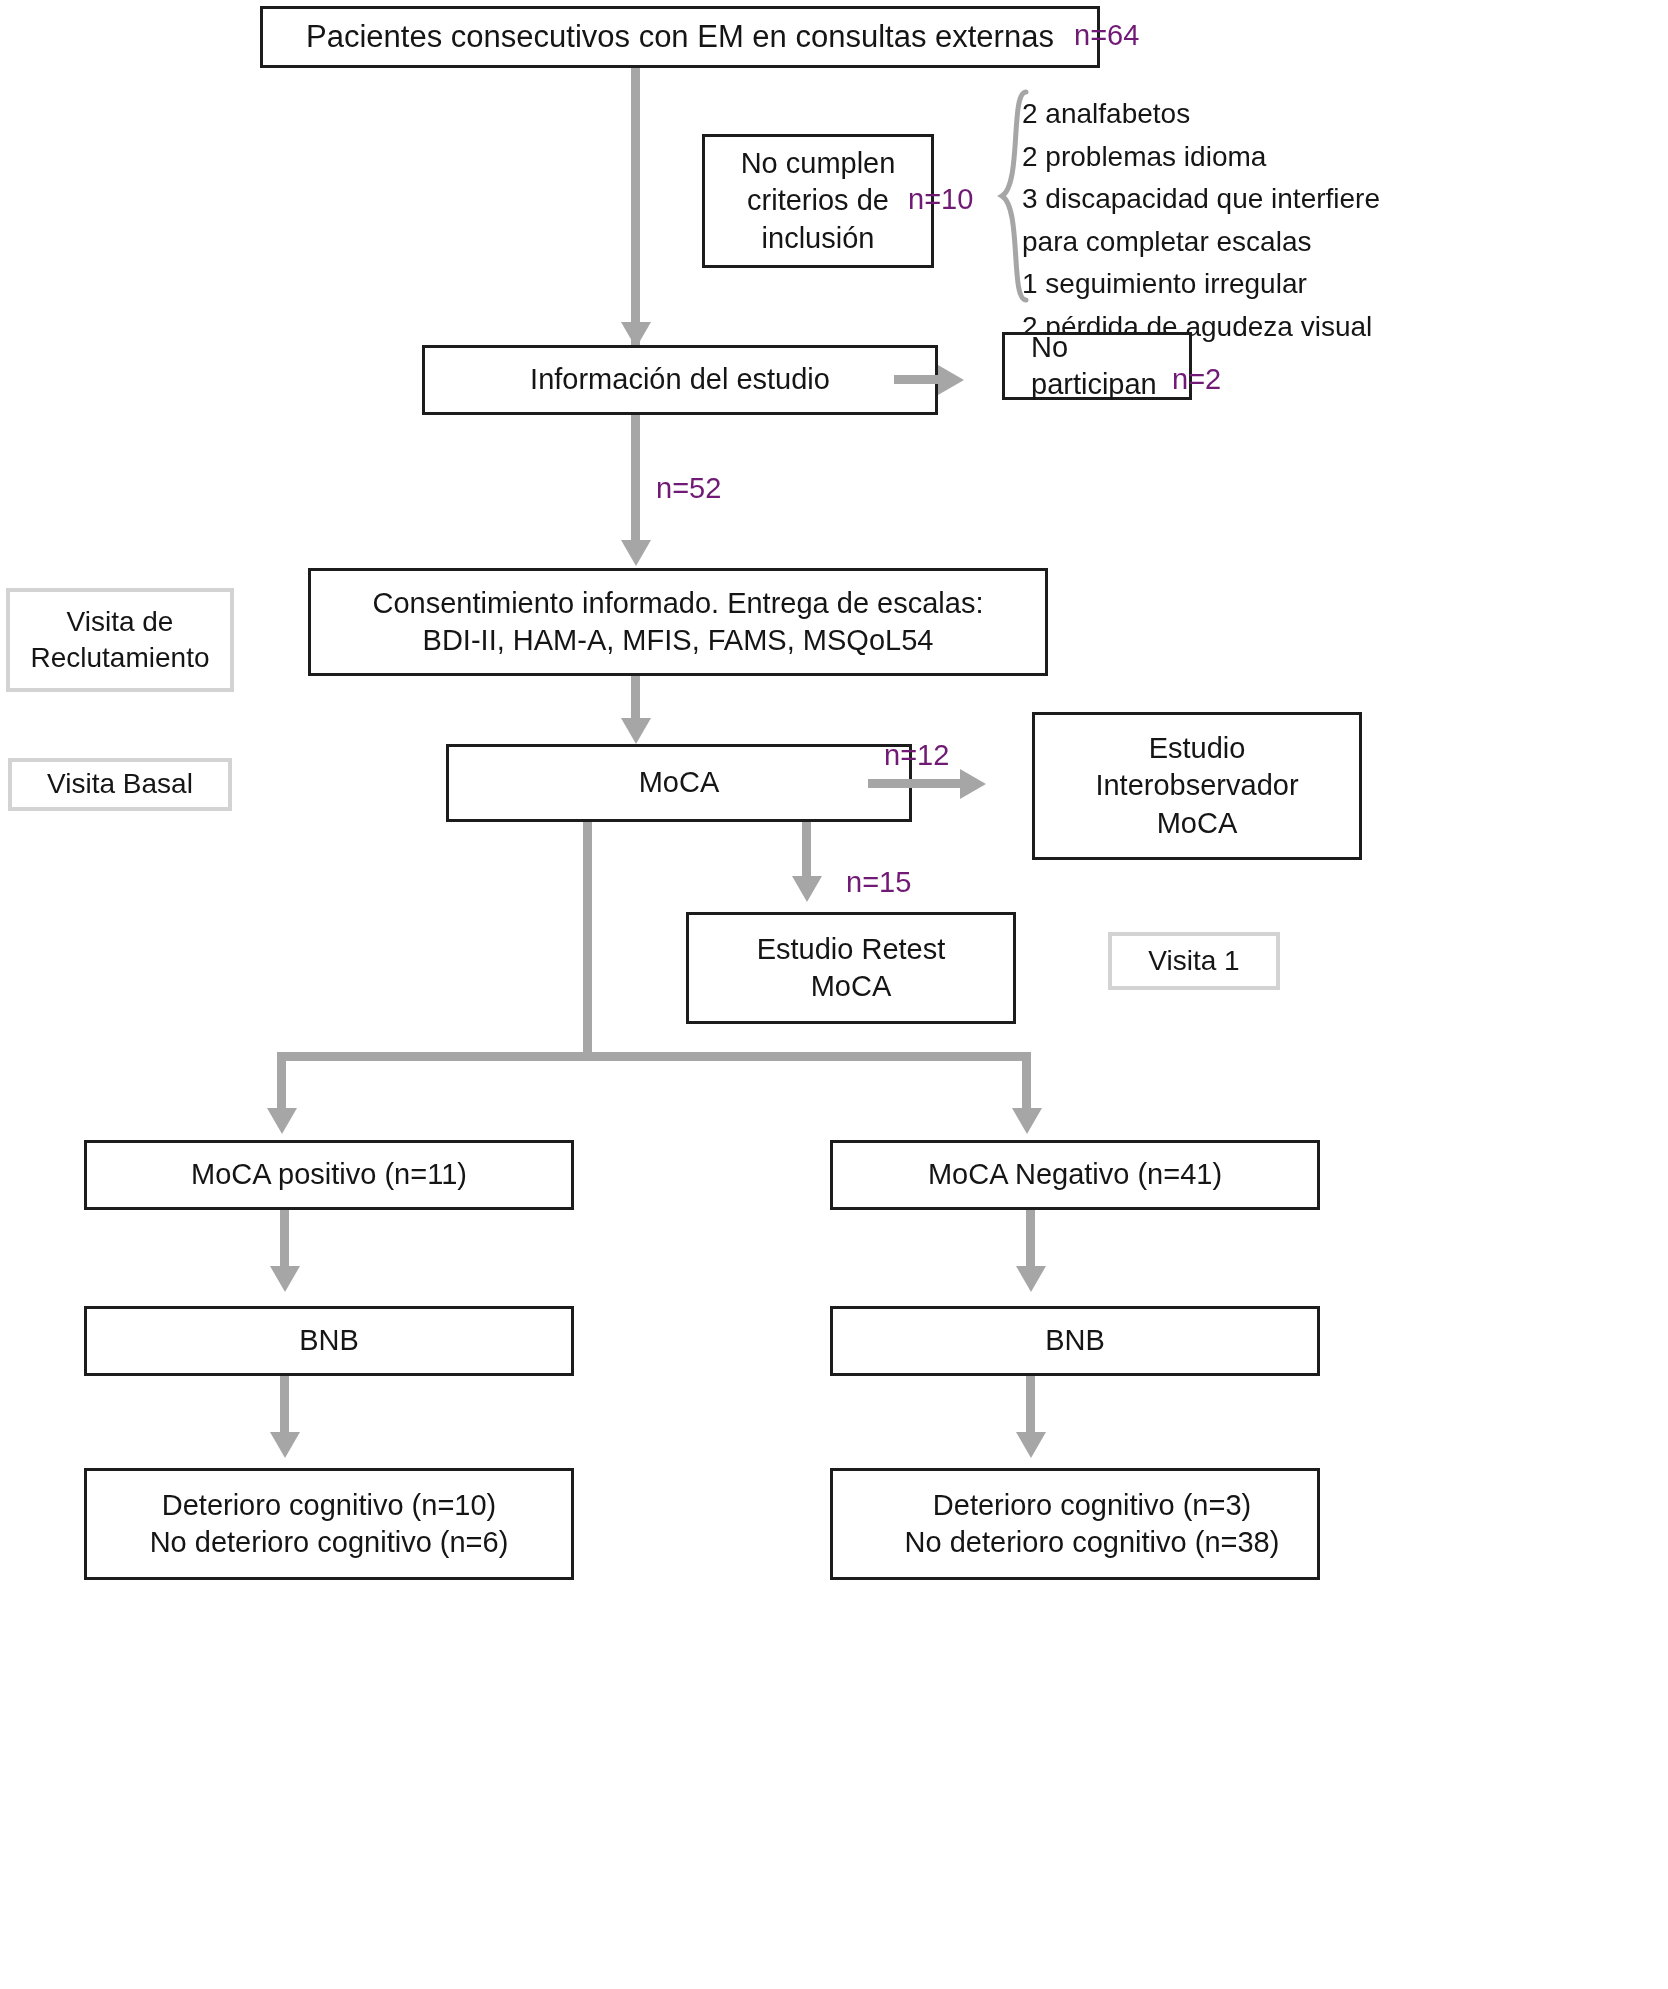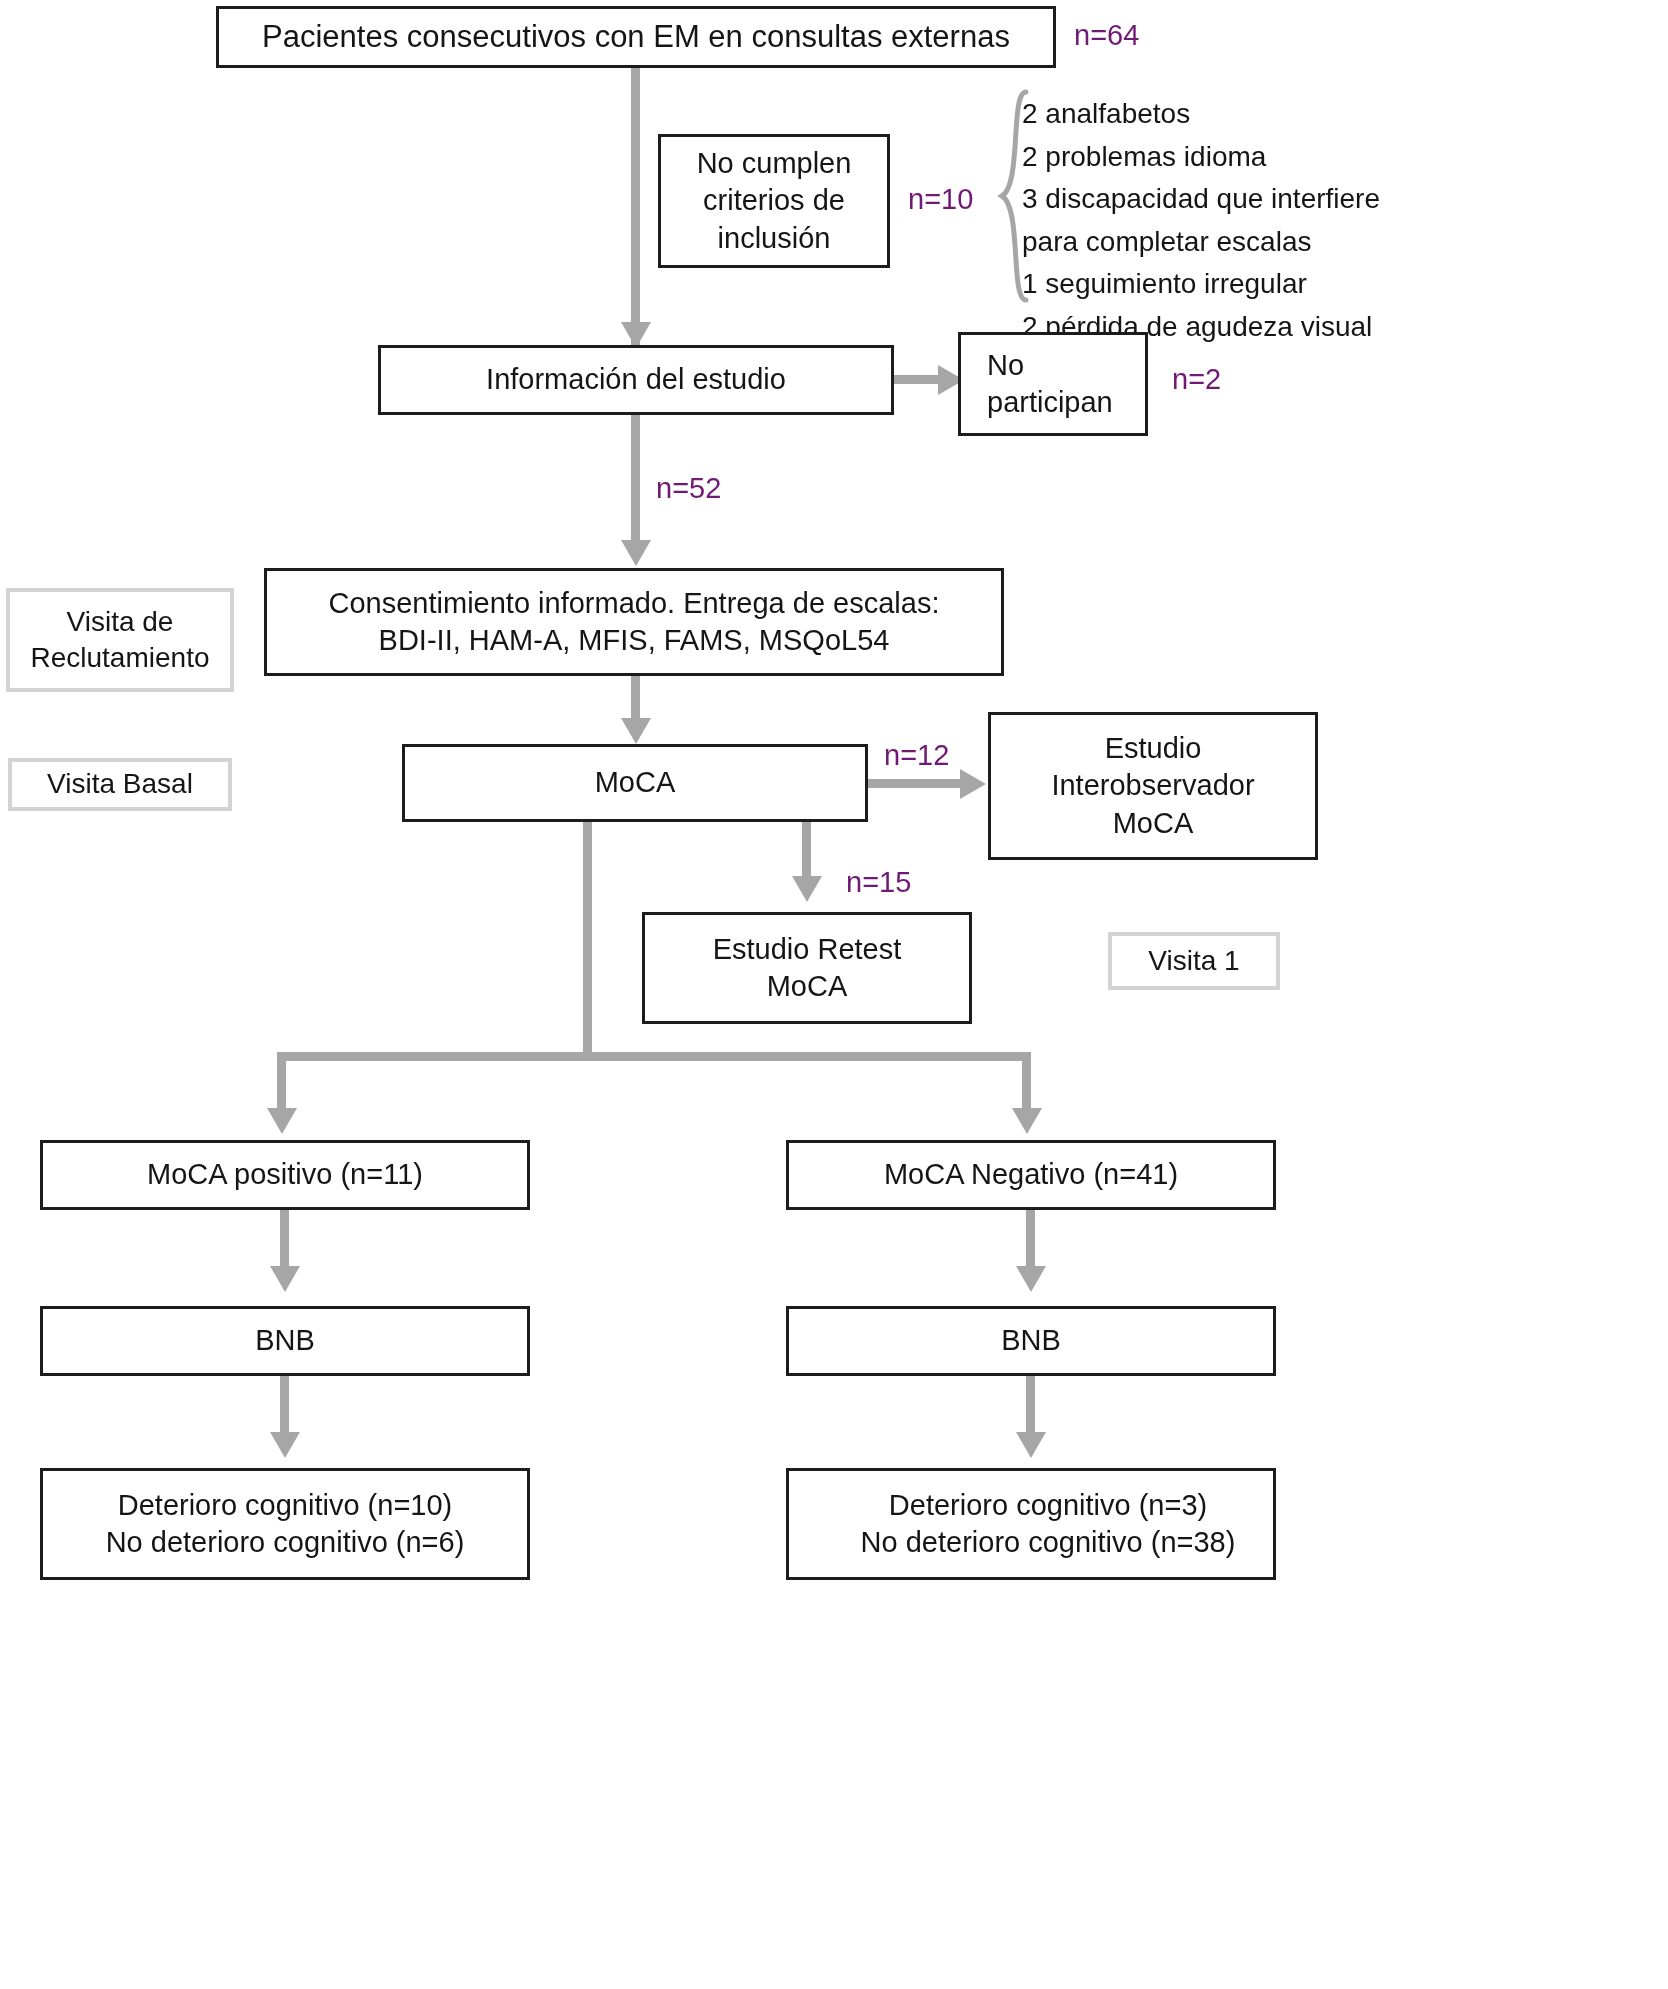--- a/index.html
+++ b/index.html
@@ -26,20 +26,21 @@
     background: #ffffff;
     border: 3px solid #1c1c1c;
     display: flex;
     align-items: center;
     justify-content: center;
     text-align: center;
     line-height: 1.28;
     font-size: 29px;
     color: #151515;
     padding: 4px 10px;
+    margin-left: 44px;
   }
   .box .lines {
     width: 100%;
   }
   .box .lines > div {
     display: block;
   }
 
   
   .visitbox {
@@ -145,21 +146,21 @@
 
   <div class="box" style="left:378px; top:345px; width:516px; height:70px;">
     <div class="lines">
       <div>Información del estudio</div>
     </div>
   </div>
 
   <div class="hline" style="left:894px; top:375px; width:46px;"></div>
   <div class="arrow-right" style="left:938px; top:365px;"></div>
 
-  <div class="box" style="left:958px; top:332px; width:190px; height:104px;">
+  <div class="box" style="left:958px; top:332px; width:190px; height:68px;">
     <div class="lines" style="text-align:left; padding-left:16px;">
       <div>No</div>
       <div>participan</div>
     </div>
   </div>
   <div class="label" style="left:1172px; top:365px;">n=2</div>
 
   <div class="vline" style="left:631px; top:415px; height:130px;"></div>
   <div class="arrow-down" style="left:621px; top:540px;"></div>
   <div class="label" style="left:656px; top:474px;">n=52</div>

